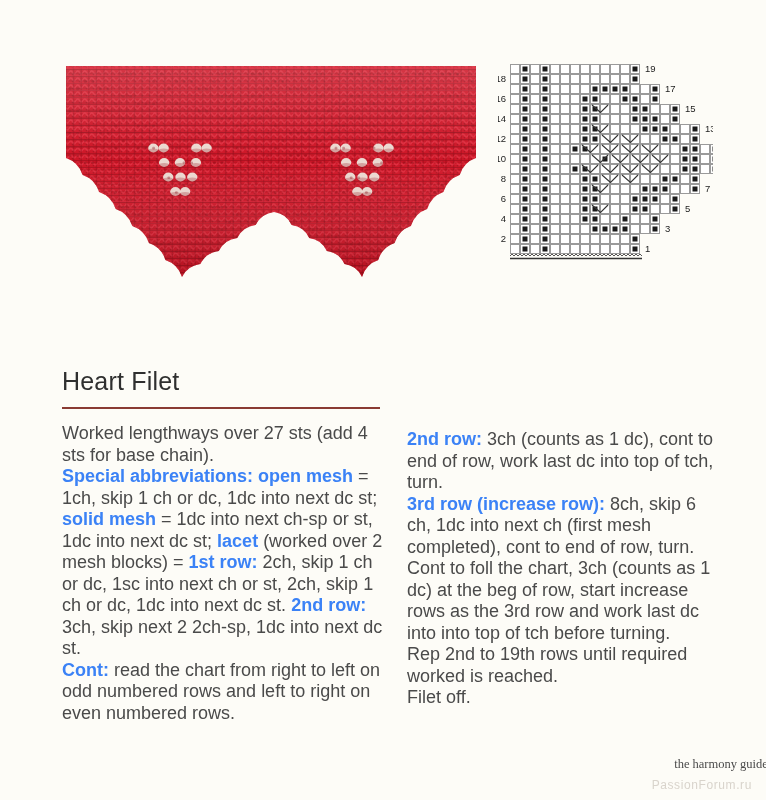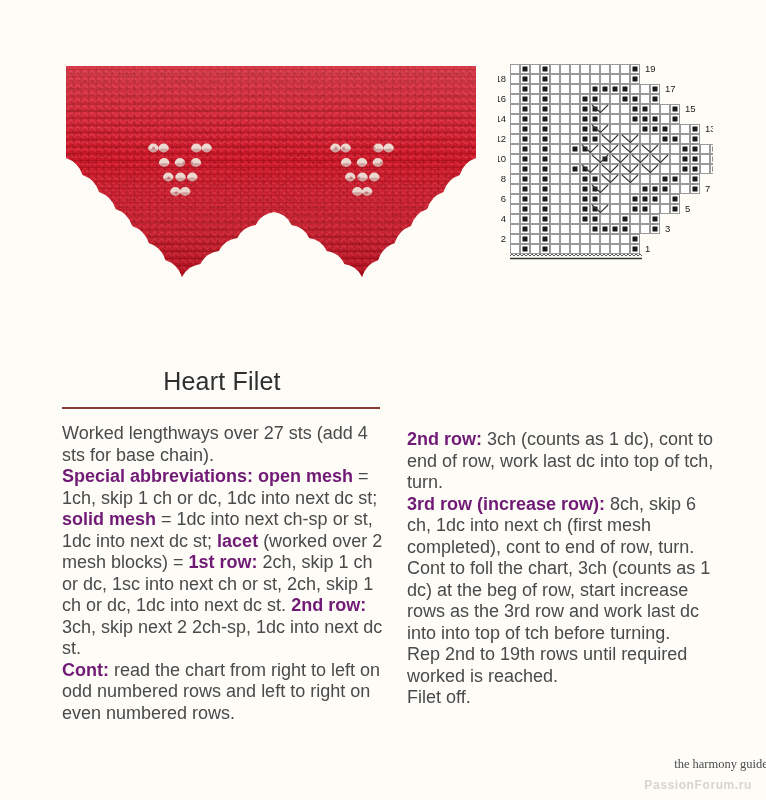--- a/index.html
+++ b/index.html
@@ -20,52 +20,51 @@
   
   .chart-wrap{position:absolute;left:498px;top:58px;width:215px;height:220px;}
   .chart-svg{display:block;}
 
   
   .title-block{position:absolute;left:62px;top:368px;width:320px;}
   .title{
     font-size:25px;font-weight:400;letter-spacing:.2px;
     color:#2f2f2f;margin:0;line-height:1.1;
     font-family:"Liberation Sans", sans-serif;
-    text-align:center;
   }
   .title-rule{
     margin-top:11px;height:2px;background:#8a3b33;width:318px;
   }
 
   
   .col{position:absolute;font-size:18px;line-height:21.5px;color:#4a4a4a;}
   .col-left{left:62px;top:423px;width:330px;}
   .col-right{left:407px;top:429px;width:310px;}
   .col p{margin:0 0 0 0;}
   .col p.gap{margin-top:21px;}
-  b{font-weight:700;color:#701a75;}
+  b{font-weight:700;color:#3b82f6;}
 
   
   .footer{
     position:absolute;left:0;top:754px;width:766px;
     text-align:right;
     margin-left:40px;
   }
   .footer-inner{
     display:inline-block;
     font-family:"Liberation Serif", serif;
     font-size:12.5px;color:#4a4a4a;
     padding-left:240px;
   }
   .footer-page{font-weight:700;margin-left:13px;font-size:13.5px;color:#2f2f2f;}
   .watermark{
     position:absolute;right:14px;top:778px;
     font-family:"Liberation Sans", sans-serif;
     font-size:12px;color:#d9d4cc;letter-spacing:.6px;
-    font-weight:700;
+    font-weight:400;
   }
 </style>
 </head>
 <body>
 
 <div class="page">
 
   <div class="photo-wrap">
     <svg class="photo" id="photo-svg" viewBox="0 0 418 236" preserveAspectRatio="none">
         <defs>

